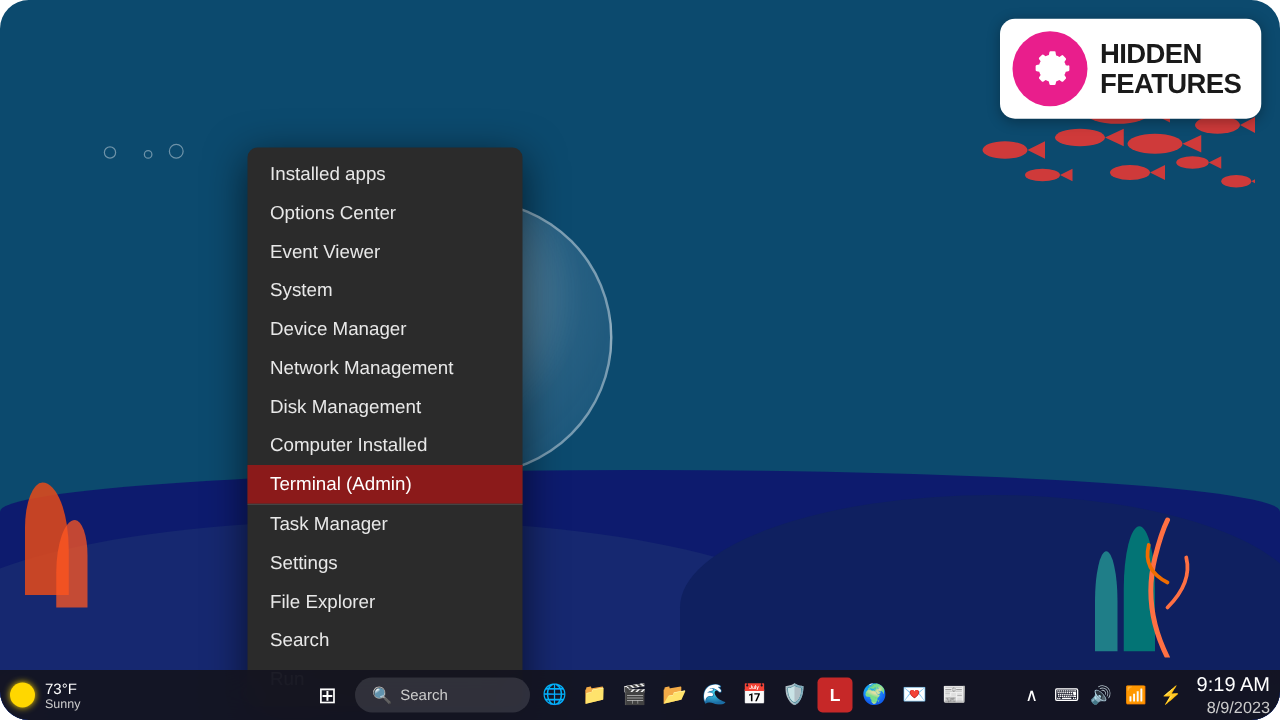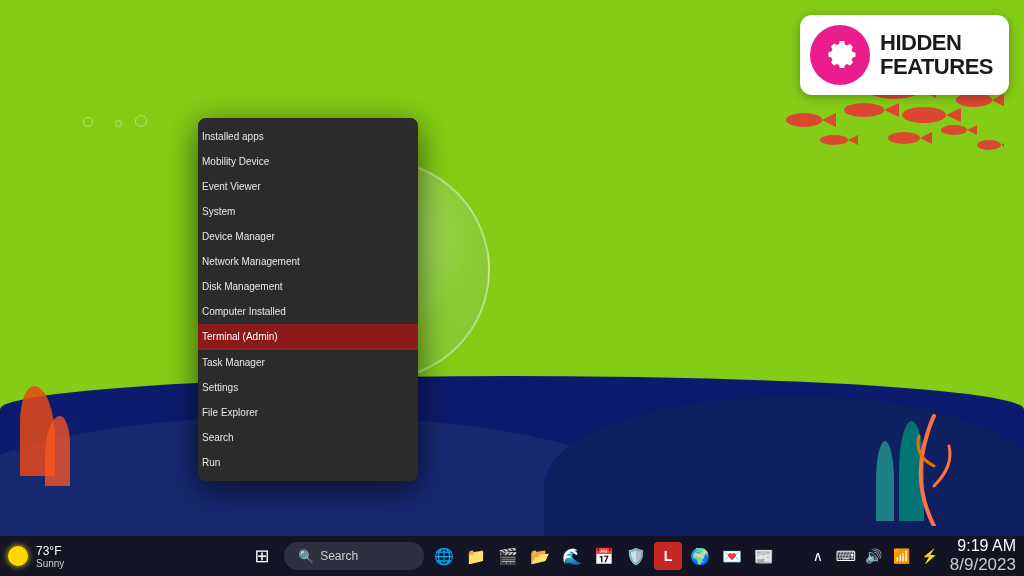--- a/index.html
+++ b/index.html
@@ -8,23 +8,24 @@
       height: 576px;
       overflow: hidden;
       font-family: 'Segoe UI', Arial, sans-serif;
       position: relative;
     }
 
     
     #desktop {
       width: 1024px;
       height: 576px;
-      background: #84cc16;
+      background: #0c4a6e;
       position: relative;
       overflow: hidden;
+      border-radius: 23px;
     }
 
     
     .bg-wave1 {
       position: absolute;
       bottom: 0;
       left: 0;
       width: 100%;
       height: 200px;
       background: #0d1b6e;
@@ -102,23 +103,23 @@
       left: 198px;
       top: 118px;
       background: #2b2b2b;
       border-radius: 8px;
       min-width: 220px;
       box-shadow: 0 8px 32px rgba(0,0,0,0.6);
       padding: 6px 0;
       z-index: 100;
     }
     .menu-item {
-      padding: 7px 4px;
+      padding: 7px 18px;
       color: #e8e8e8;
-      font-size: 10px;
+      font-size: 15px;
       cursor: pointer;
       display: flex;
       align-items: center;
       justify-content: space-between;
       white-space: nowrap;
     }
     .menu-item.highlighted {
       background: #8b1a1a;
       color: #ffffff;
     }
@@ -245,21 +246,21 @@
     }
     .clock {
       text-align: right;
       color: white;
       cursor: pointer;
     }
     .clock-time {
       font-size: 16px;
     }
     .clock-date {
-      font-size: 17px;
+      font-size: 13px;
       color: #ccc;
     }
 
     
     .fish-svg-group {
       position: absolute;
       top: 0;
       right: 40px;
       width: 500px;
       height: 200px;
@@ -412,21 +413,21 @@
       <div>HIDDEN</div>
       <div>FEATURES</div>
     </div>
   </div>
 
   <div class="context-menu" id="context-menu">
   <div class="menu-item">
         <span>Installed apps</span>
       </div>
       <div class="menu-item">
-        <span>Mobility Device</span>
+        <span>Options Center</span>
       </div>
       <div class="menu-item">
         <span>Event Viewer</span>
       </div>
       <div class="menu-item">
         <span>System</span>
       </div>
       <div class="menu-item">
         <span>Device Manager</span>
       </div>

